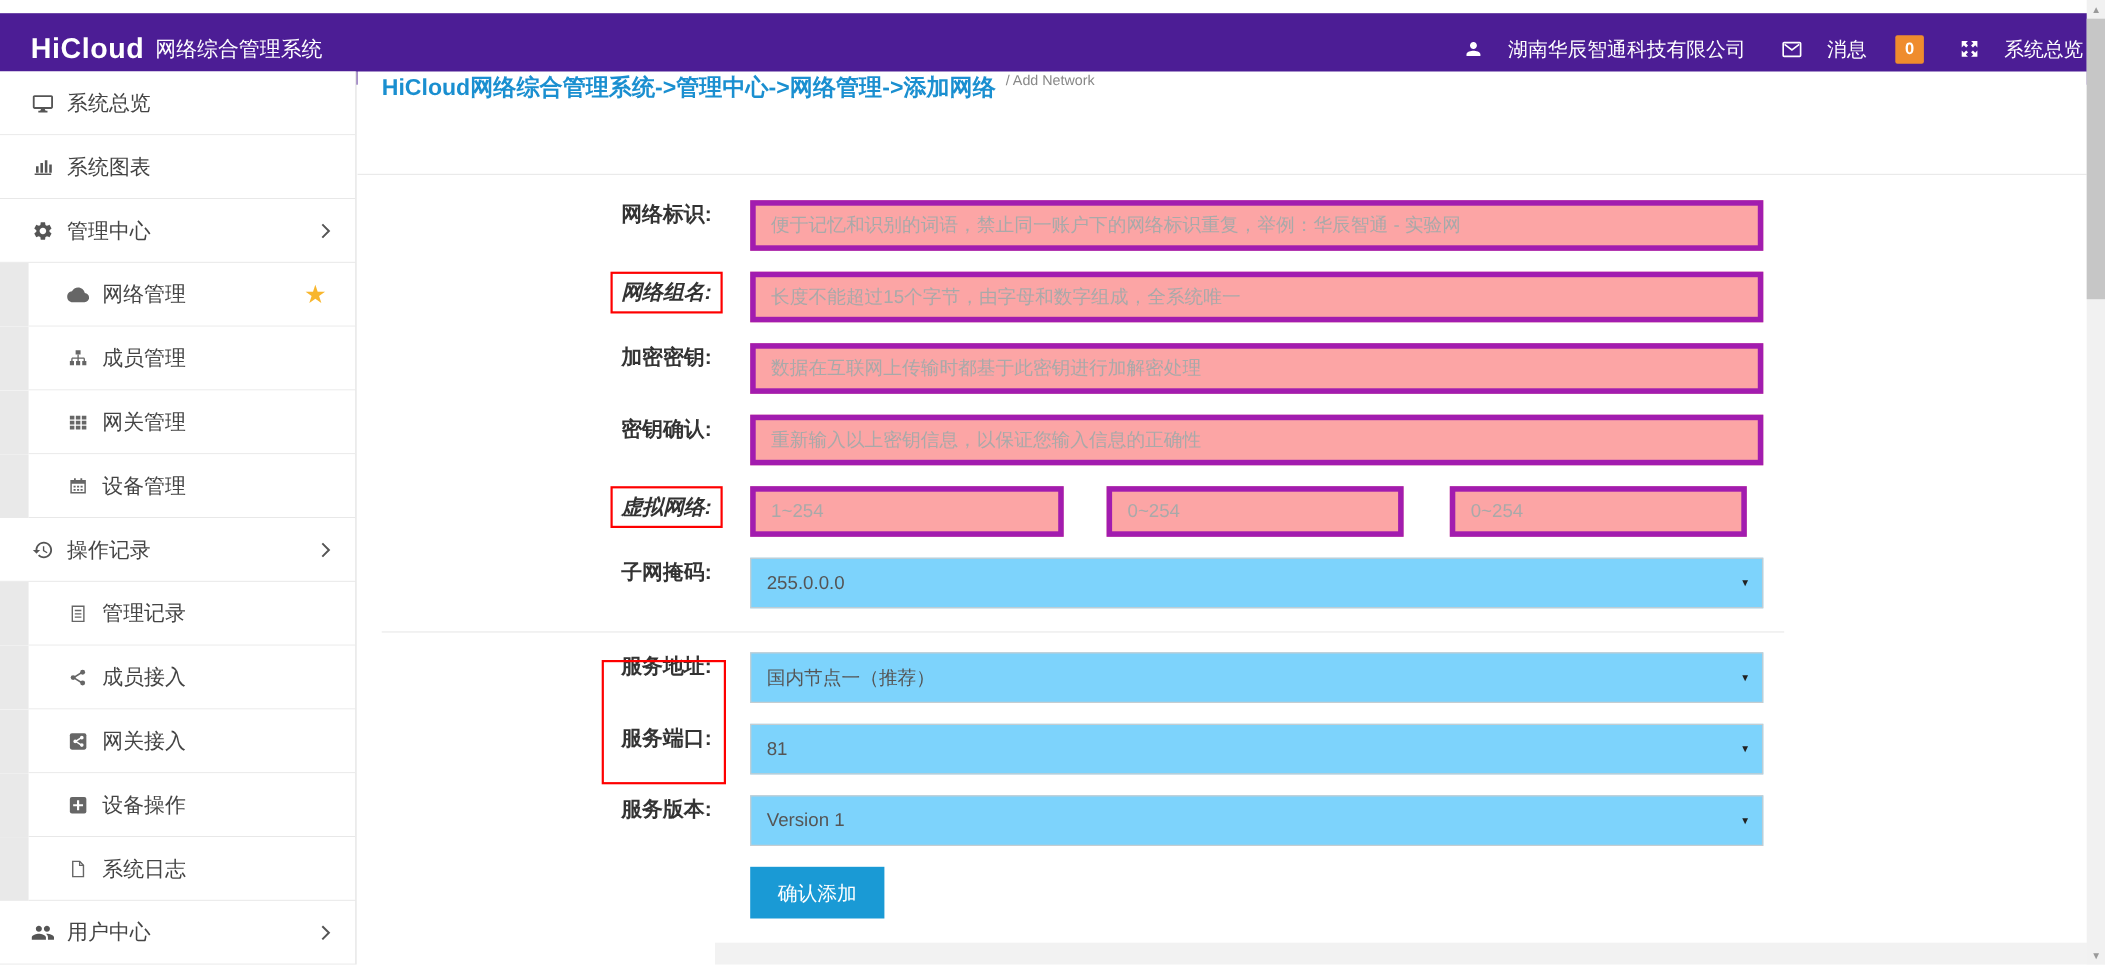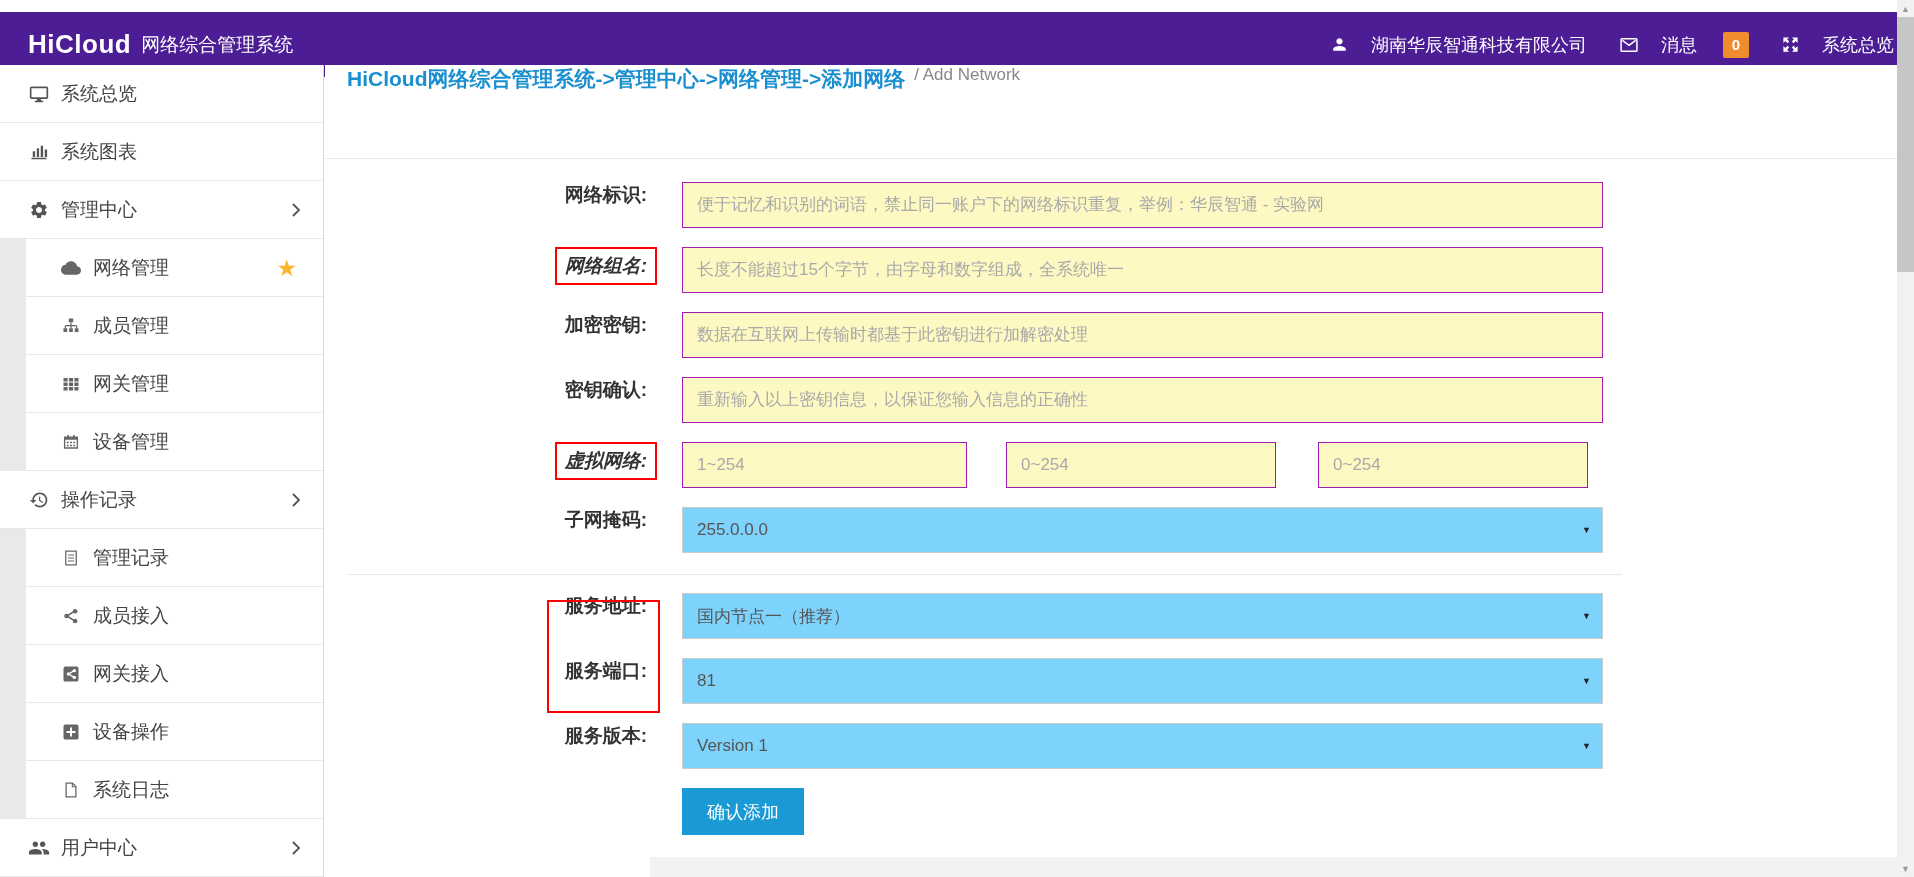--- a/index.html
+++ b/index.html
@@ -24,28 +24,28 @@
   .side-item.sub::after { left:26px; }
   .sicon { width:26px; display:flex; justify-content:center; align-items:center; margin-right:9px; color:#555; flex-shrink:0; }
   .sub .sicon { color:#666; }
   .chev { position:absolute; right:22px; top:50%; transform:translateY(-50%); display:flex; }
   .star { position:absolute; right:26px; top:50%; transform:translateY(-50%); color:#f8b62d; font-size:23px; line-height:1; }
 
   
   .content { position:absolute; top:65px; left:325px; width:1572px; height:812px; background:#fff; }
   .crumbbar { height:94px; border-bottom:1px solid #e8e8e8; display:flex; align-items:flex-start; padding-left:22px; }
   .crumb { color:#1a8fd0; font-size:21px; font-weight:bold; }
-  .crumb-suffix { color:#888; font-size:17px; font-weight:normal; margin-left:9px; }
+  .crumb-suffix { color:#888; font-size:13px; font-weight:normal; margin-left:9px; }
 
   .form { position:relative; padding-top:23px; }
   .frow { display:flex; align-items:flex-start; margin-bottom:19px; }
   .flabel { width:322px; text-align:right; font-size:19px; font-weight:bold; color:#333; flex-shrink:0; white-space:nowrap; }
   .redbox { display:inline-block; border:2px solid #fe0000; padding:4px 8px; margin-right:-10px;font-style:italic; }
   .fctrl { margin-left:35px; display:flex; align-items:center; }
-  input.txt { height:46px; width:921px; border:1px solid #a21caf; padding:0 14px; font-size:17px; color:#555; font-family:inherit; outline:none; background:#fef9c3; }
+  input.txt { height:46px; width:921px; border:5px solid #a21caf; padding:0 14px; font-size:17px; color:#555; font-family:inherit; outline:none; background:#fca5a5; }
   input.txt::placeholder { color:#a9a9a9; }
   input.oct1 { width:285px; }
   input.oct2 { width:270px; margin-left:39px; }
   input.oct3 { width:270px; margin-left:42px; }
   .sel { position:relative; width:921px; height:46px; border:1px solid #ccc; background:#7dd3fc; display:flex; align-items:center; padding:0 26px 0 14px; font-size:17px; color:#555; cursor:pointer; }
   .caret { position:absolute; right:11px; top:50%; transform:translateY(-50%); font-size:9px; color:#222; }
   .divider { margin:21px 0 18px 22px; width:1275px; height:1px; background:#e8e8e8; }
   .red-abs { position:absolute; left:222px; top:441px; width:113px; height:113px; border:2px solid #fe0000; pointer-events:none; }
   .submit { display:block; margin-left:357px; width:122px; height:47px; background:#1a9ad5; border:none; color:#fff; font-size:18px; font-family:inherit; cursor:pointer; }
   .footer-strip { position:absolute; bottom:0; left:325px; width:1572px; height:20px; background:#f2f2f2; }

